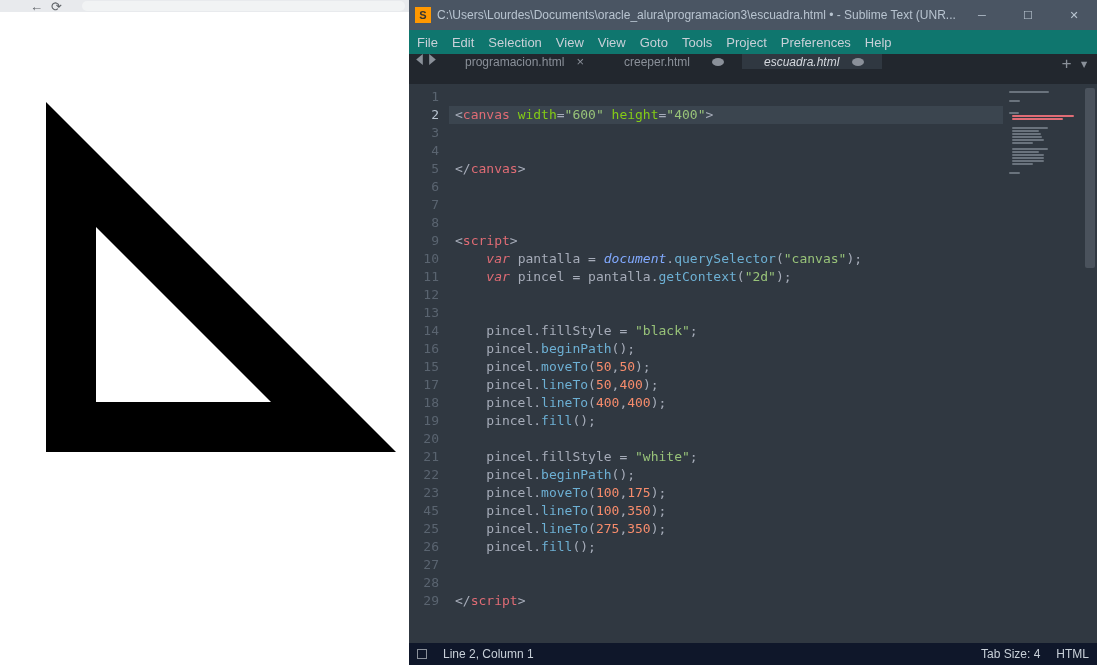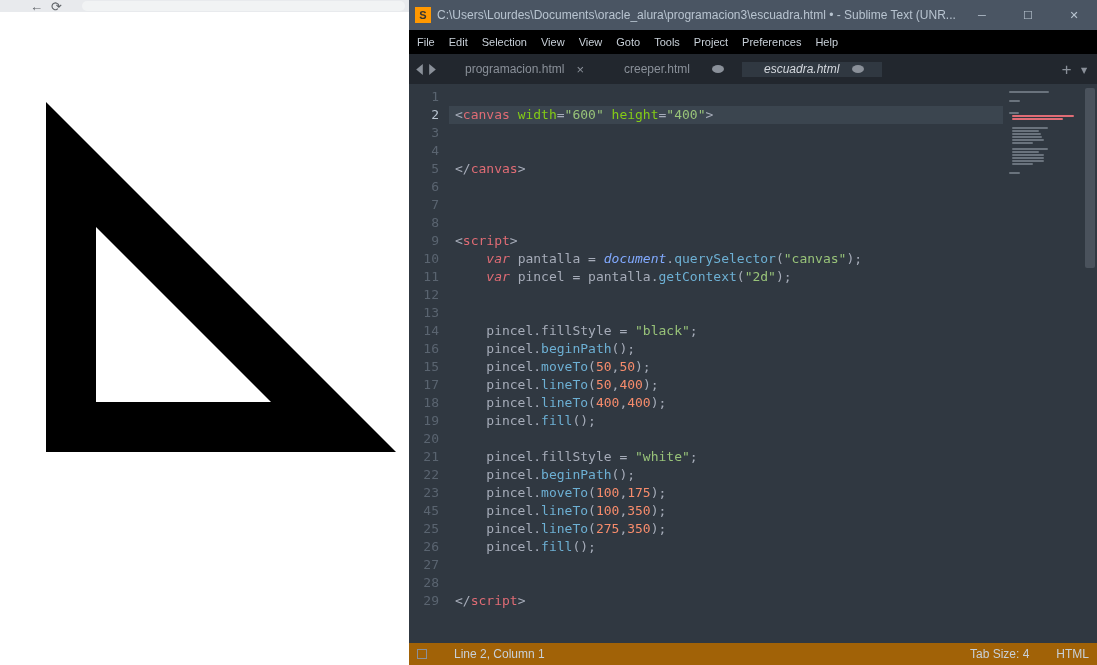--- a/index.html
+++ b/index.html
@@ -85,35 +85,35 @@
     .win-btn {
       width: 46px;
       display: flex;
       align-items: center;
       justify-content: center;
       color: #b8c4d0;
       font-size: 11px;
     }
     .menubar {
       height: 24px;
-      background: #000000;
+      background: #0f766e;
       display: flex;
       align-items: center;
       padding-left: 8px;
       gap: 14px;
       color: #c8d0d8;
-      font-size: 11px;
+      font-size: 13px;
       font-family: "Segoe UI", Arial, sans-serif;
     }
     .menubar span { cursor: default; }
     .tabbar {
       height: 30px;
       background: #22272e;
       display: flex;
-      align-items: center;
+      align-items: flex-start;
       position: relative;
     }
     .tab-nav {
       display: flex;
       align-items: center;
       padding: 0 6px;
       gap: 4px;
       color: #8a9099;
     }
     .tab-nav svg { width: 9px; height: 11px; }
@@ -208,28 +208,28 @@
       position: absolute;
       top: 4px;
       left: 2px;
       right: 2px;
       height: 180px;
       background: #4a525c;
       border-radius: 2px;
     }
     .statusbar {
       height: 22px;
-      background: #a16207;
+      background: #0f172a;
       display: flex;
       align-items: center;
       color: #c8d0d8;
       font-size: 12px;
       padding: 0 8px;
       font-family: "Segoe UI", Arial, sans-serif;
-      gap: 27px;
+      gap: 16px;
     }
     .statusbar .sb-box {
       width: 10px;
       height: 10px;
       border: 1px solid #8a9099;
     }
     .statusbar .spacer { flex: 1; }
   </style>
 </head>
 <body>

